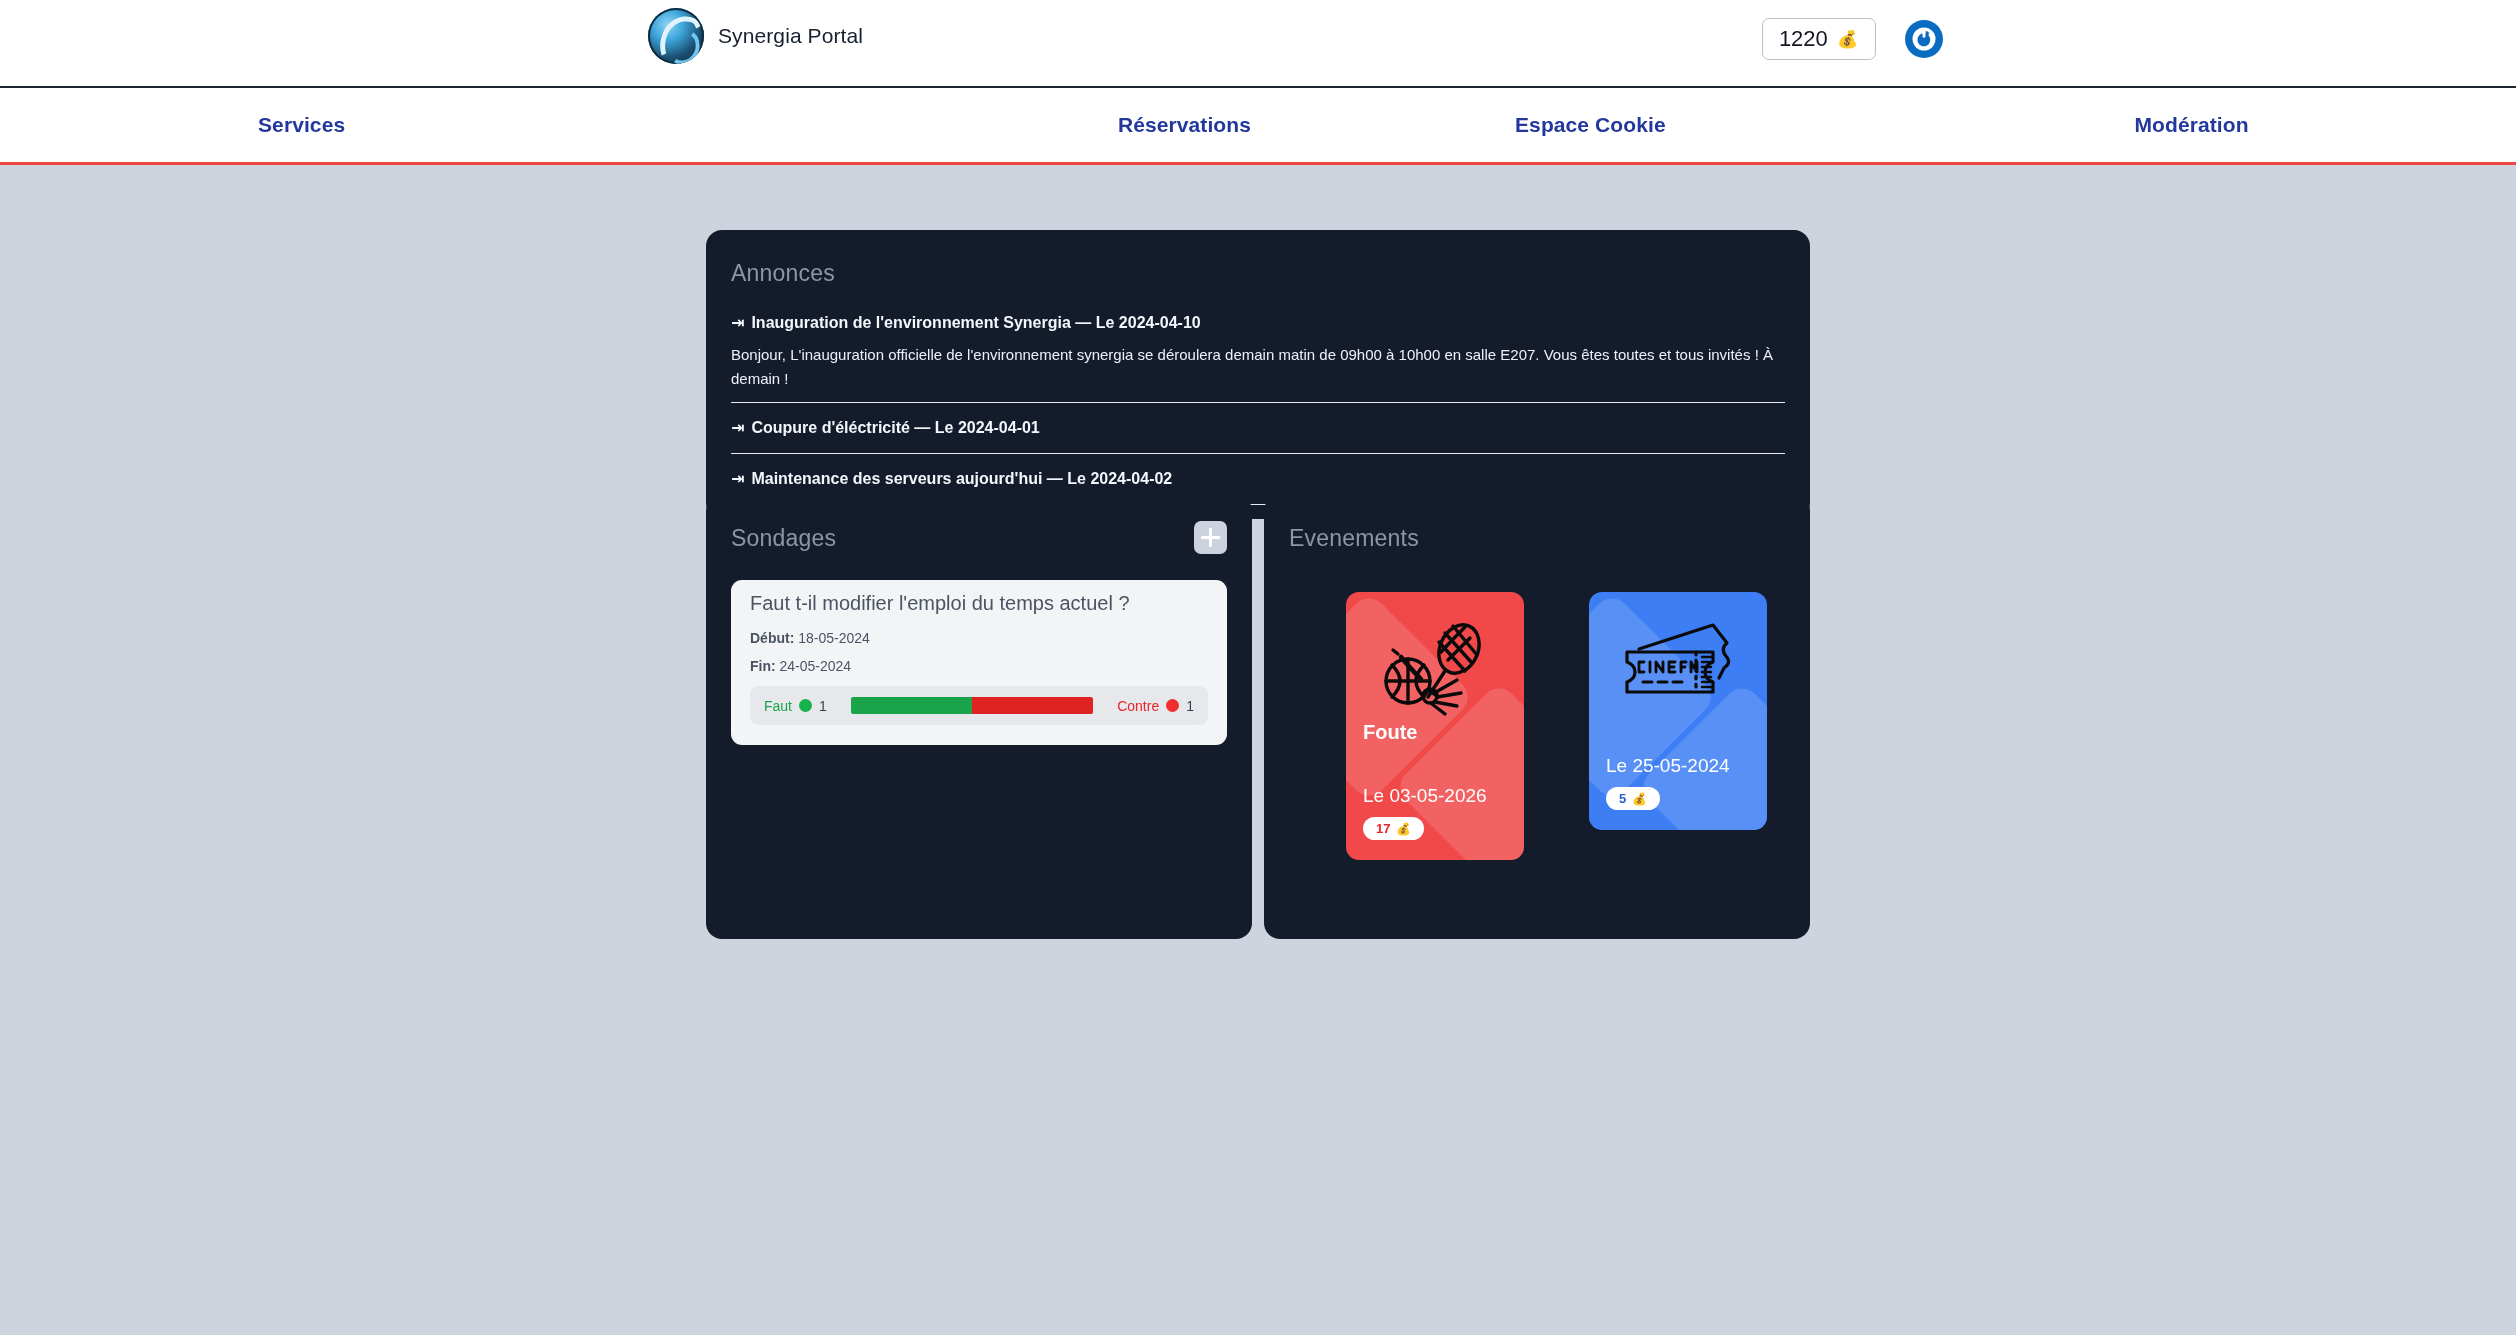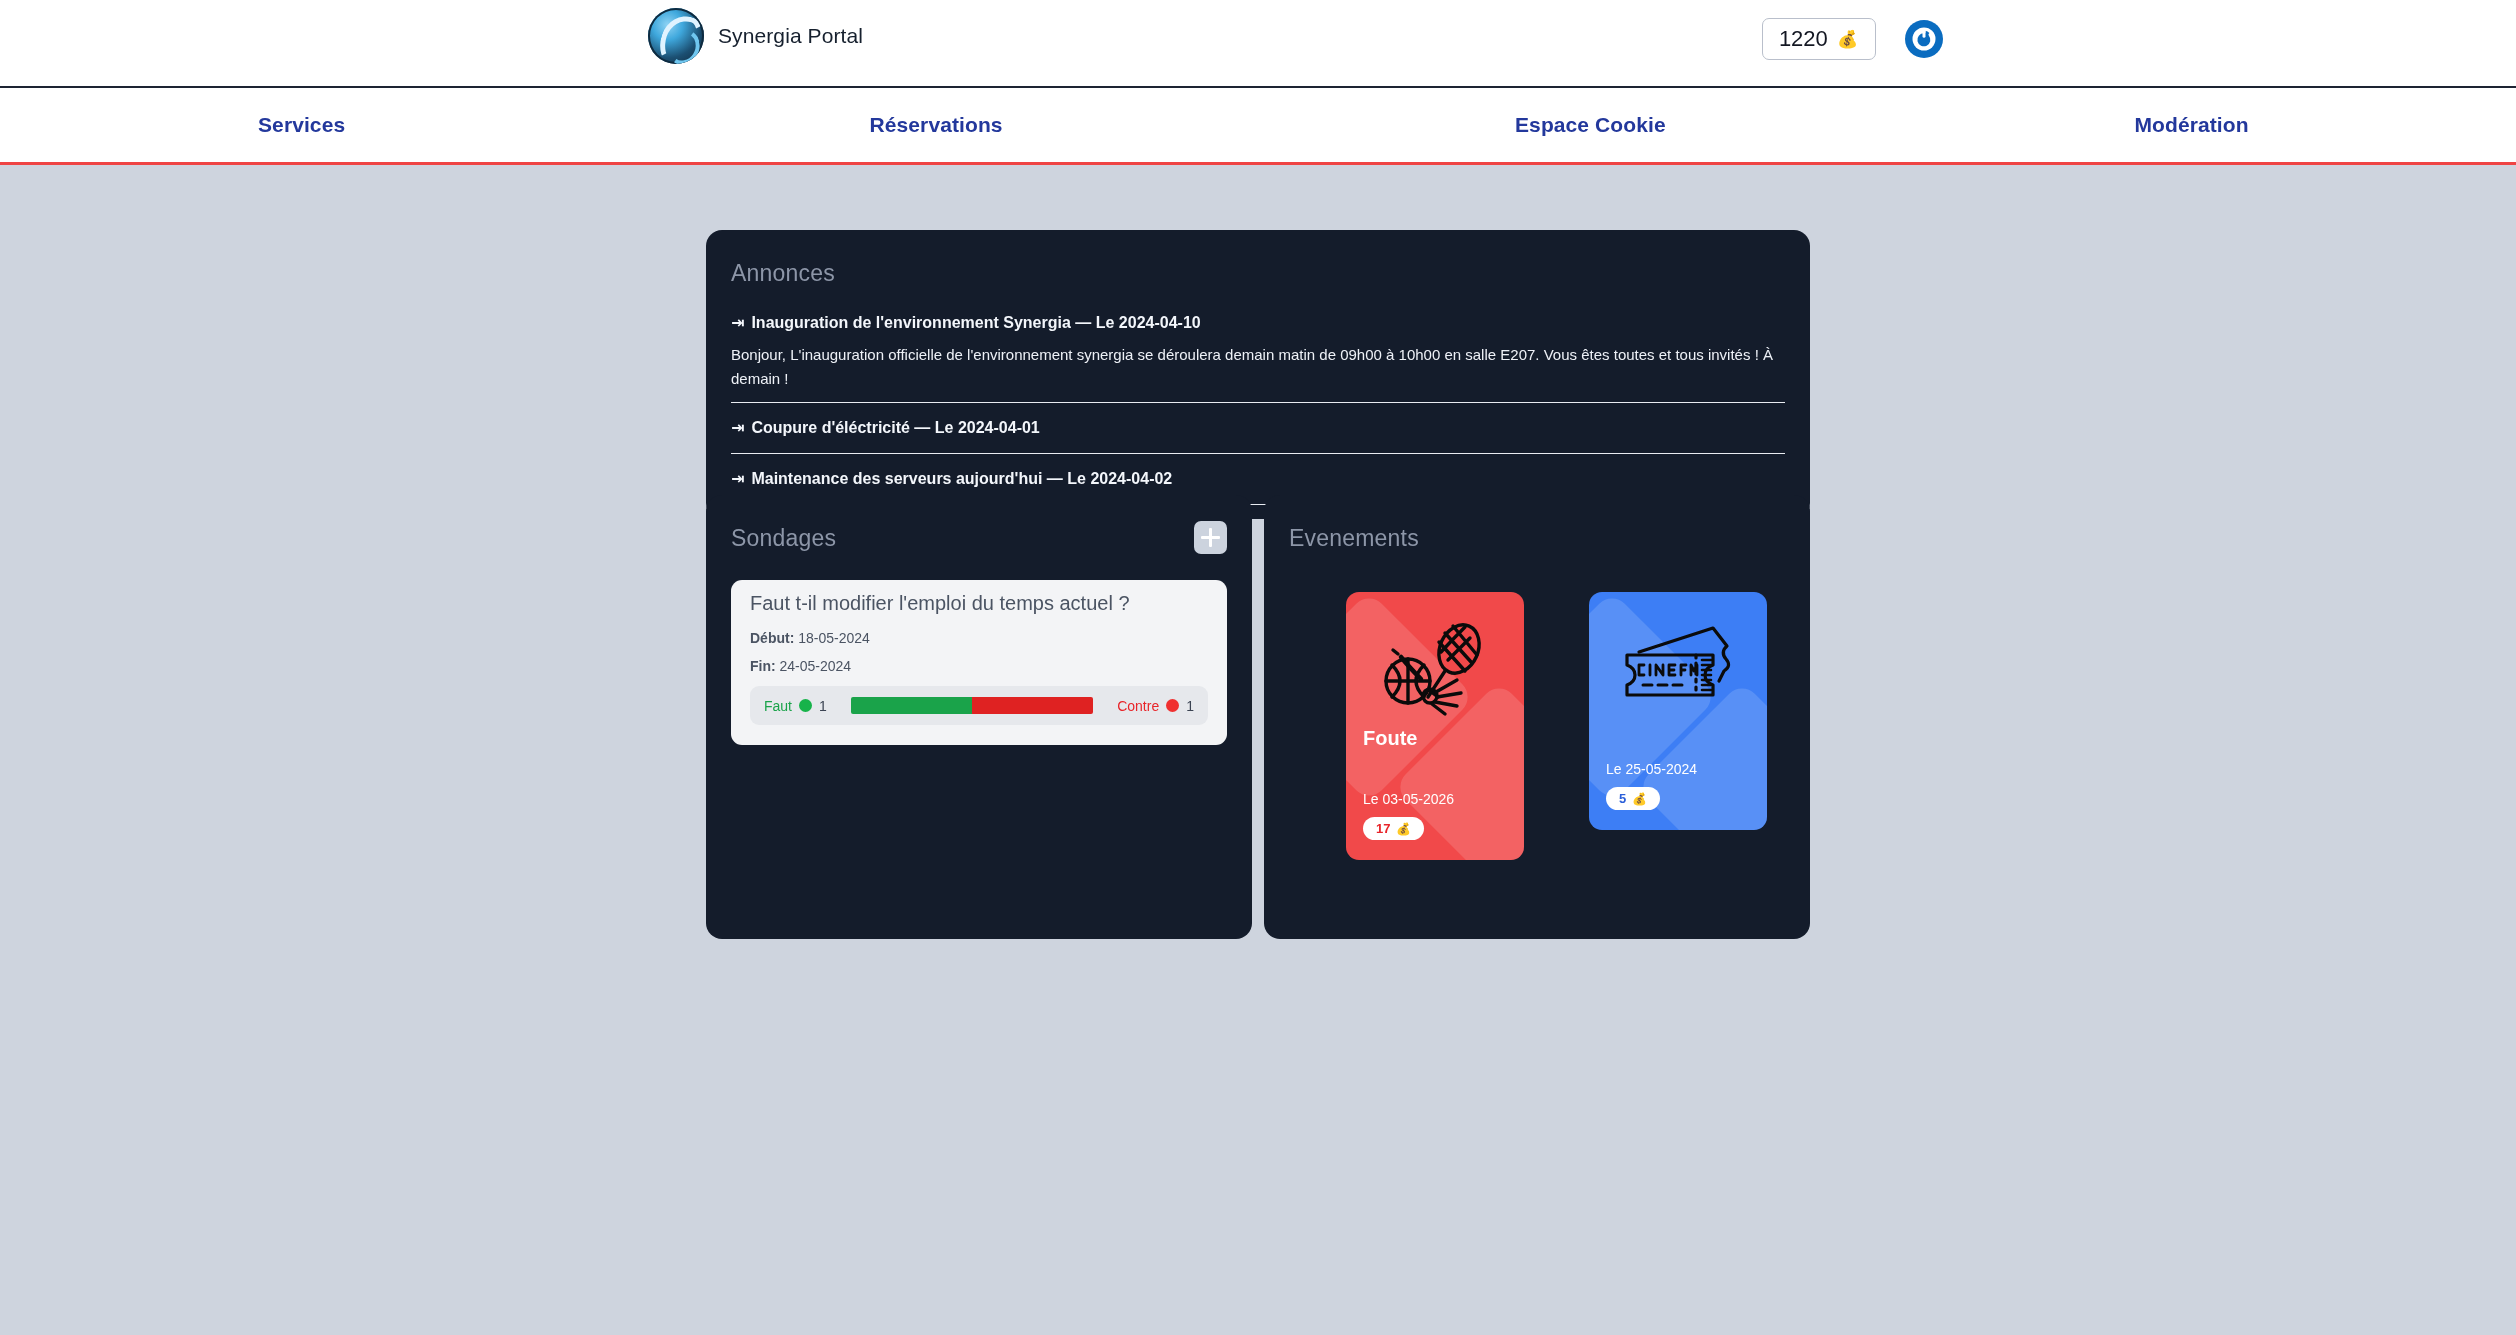--- a/index.html
+++ b/index.html
@@ -120,21 +120,21 @@
     flex: 1 1 0;
     text-align: center;
     font-size: 21px;
     font-weight: 700;
     color: #23389c;
     text-decoration: none;
     cursor: pointer;
     letter-spacing: .1px;
   }
   .nav-item:nth-child(1) { text-align: left;  padding-left: 258px; }
-  .nav-item:nth-child(2) { text-align: left;  padding-left: 230px; }
+  .nav-item:nth-child(2) { text-align: right;  padding-left: 230px; }
   .nav-item:nth-child(3) { text-align: left;  padding-left: 264px; }
   .nav-item:nth-child(4) { text-align: left;  padding-left: 238px; }
 
   .panel {
     background: #141c2b;
     border-radius: 16px;
     color: #e8ecf4;
   }
   .panel-title {
     font-size: 23px;
@@ -312,21 +312,21 @@
   }
   .ev-spacer { flex: 1; }
   .ev-text { position: relative; z-index: 2; }
   .ev-name {
     font-size: 20px;
     font-weight: 700;
     color: #ffffff;
     margin-bottom: 3px;
   }
   .ev-date {
-    font-size: 14px;
+    font-size: 19px;
     color: #ffffff;
     margin-bottom: 10px;
     white-space: nowrap;
     margin-top: 41px;
   }
   .ev-price {
     display: inline-flex;
     align-items: center;
     gap: 6px;
     background: #ffffff;

